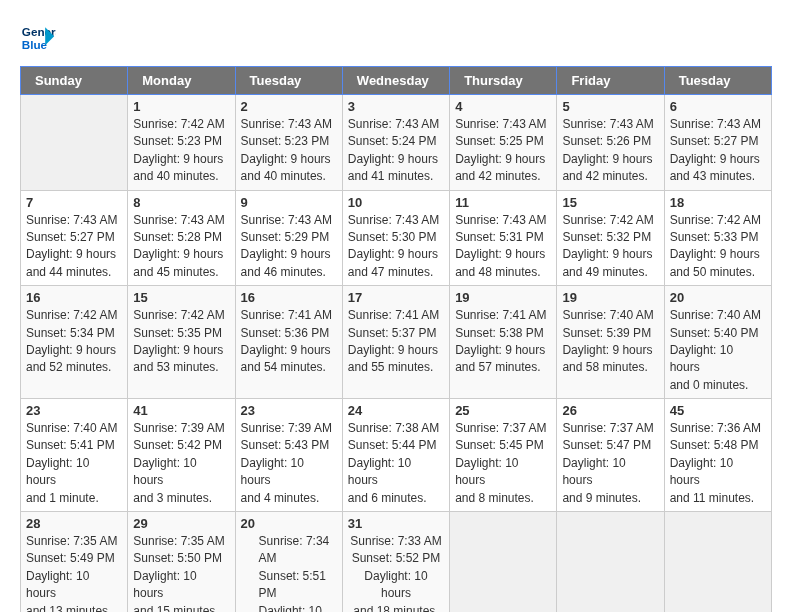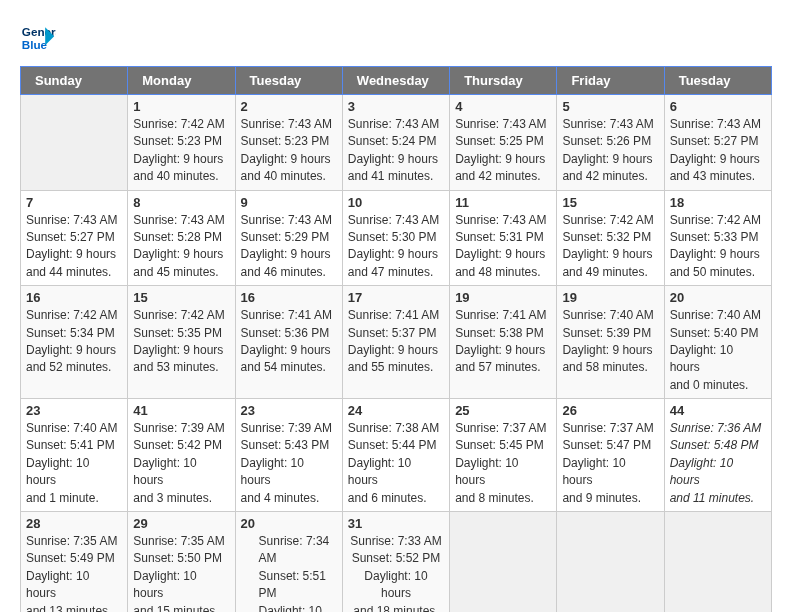--- a/index.html
+++ b/index.html
@@ -295,22 +295,22 @@
 and 8 minutes.</div>
         </td>
         <td>
           <div class="day-number">26</div>
           <div class="day-info" style="white-space: pre-line;">Sunrise: 7:37 AM
 Sunset: 5:47 PM
 Daylight: 10 hours
 and 9 minutes.</div>
         </td>
         <td>
-          <div class="day-number">44</div>
-          <div class="day-info" style="white-space: pre-line; font-style: italic;">Sunrise: 7:36 AM
+          <div class="day-number">45</div>
+          <div class="day-info" style="white-space: pre-line;">Sunrise: 7:36 AM
 Sunset: 5:48 PM
 Daylight: 10 hours
 and 11 minutes.</div>
         </td>
       </tr>
       <tr>
         <td>
           <div class="day-number">28</div>
           <div class="day-info" style="white-space: pre-line;">Sunrise: 7:35 AM
 Sunset: 5:49 PM

